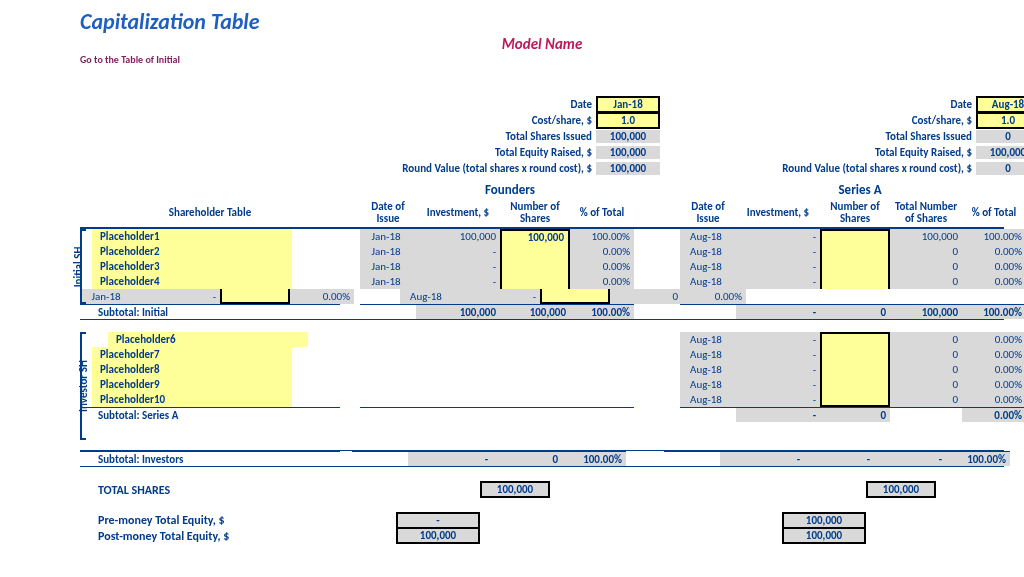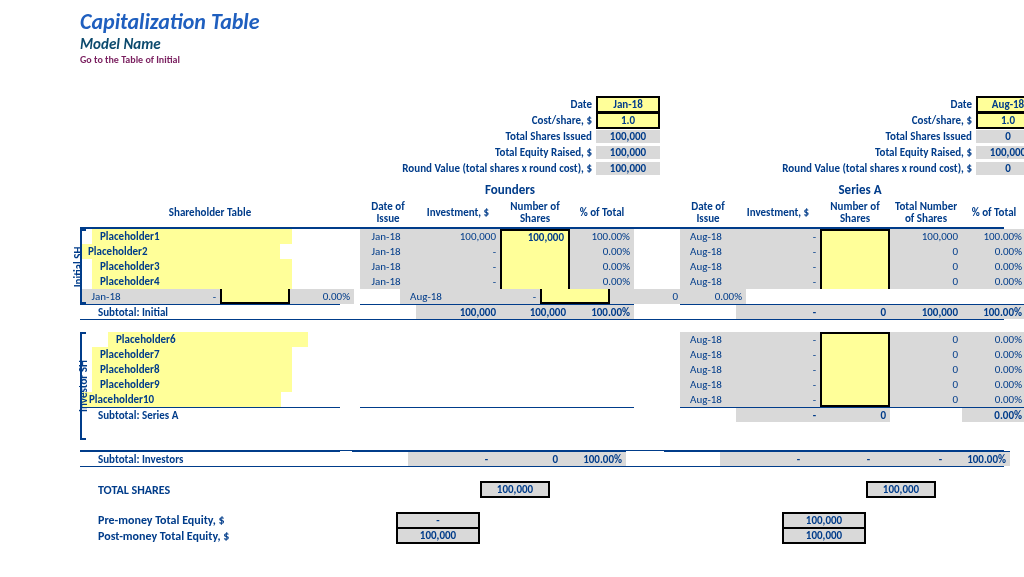--- a/index.html
+++ b/index.html
@@ -1,19 +1,19 @@
 <!DOCTYPE html>
 <html><head>
 <meta charset="utf-8">
 <style>
   * { box-sizing: border-box; margin: 0; padding: 0; }
   body { font-family: Calibri, Arial, sans-serif; font-size: 11px; background: #fff; color: #000; width: 1024px; }
   .container { padding: 8px 20px 20px 80px; }
   .title { color: #1F5FBF; font-size: 22px; font-weight: bold; font-style: italic; }
-  .subtitle { color: #0c4a6e; font-size: 15px; font-weight: bold; font-style: italic; }
+  .subtitle { color: #be185d; font-size: 15px; font-weight: bold; font-style: italic; text-align: center; }
   .toc-link { color: #7A1F5F; font-size: 10px; font-weight: bold; }
   .header-block { margin-bottom: 30px; }
   .sections { display: flex; gap: 20px; }
   .labels-col { width: 260px; flex-shrink: 0; }
   .round-col { width: 300px; flex-shrink: 0; }
   .round-col.wide { width: 360px; }
   .kv-row { display: flex; height: 16px; align-items: center; }
   .kv-label { flex: 1; text-align: right; color: #003C8A; font-weight: bold; padding-right: 4px; font-size: 11px; }
   .kv-val { width: 64px; text-align: center; font-size: 11px; }
   .yellow-cell { background: #FFFF99; border: 2px solid #000; color: #003C8A; font-weight: bold; }
@@ -137,21 +137,21 @@
     </div>
     <div class="round-col wide" style="display:flex;">
       <div class="cell w-date grey-bg center">Aug-18</div>
       <div class="cell w-inv grey-bg">-</div>
       <div class="cell w-num yellow-bg" style="border-left:2px solid #000;border-right:2px solid #000;border-top:2px solid #000;"></div>
       <div class="cell w-tot grey-bg">100,000</div>
       <div class="cell w-pct grey-bg">100.00%</div>
     </div>
   </div>
   <div class="sections data-row">
-    <div class="labels-col" style="display:flex; ">
+    <div class="labels-col" style="display:flex; padding-left:12px;">
       <div class="name-cell yellow-bg" style="width:200px;">Placeholder2</div>
     </div>
     <div class="round-col" style="display:flex;">
       <div class="cell w-date grey-bg center">Jan-18</div>
       <div class="cell w-inv grey-bg">-</div>
       <div class="cell w-num yellow-bg" style="border-left:2px solid #000;border-right:2px solid #000;"></div>
       <div class="cell w-pct grey-bg">0.00%</div>
     </div>
     <div class="round-col wide" style="display:flex;">
       <div class="cell w-date grey-bg center">Aug-18</div>
@@ -304,21 +304,21 @@
     </div>
     <div class="round-col wide" style="display:flex;">
       <div class="cell w-date grey-bg center">Aug-18</div>
       <div class="cell w-inv grey-bg">-</div>
       <div class="cell w-num yellow-bg" style="border-left:2px solid #000;border-right:2px solid #000;"></div>
       <div class="cell w-tot grey-bg">0</div>
       <div class="cell w-pct grey-bg">0.00%</div>
     </div>
   </div>
   <div class="sections data-row">
-    <div class="labels-col" style="display:flex; padding-left:1px;">
+    <div class="labels-col" style="display:flex; padding-left:12px;">
       <div class="name-cell yellow-bg" style="width:200px;">Placeholder10</div>
     </div>
     <div class="round-col" style="display:flex;">
       <div class="cell w-date"></div>
             <div class="cell w-inv"></div>
             <div class="cell w-num"></div>
             <div class="cell w-pct"></div>
     </div>
     <div class="round-col wide" style="display:flex;">
       <div class="cell w-date grey-bg center">Aug-18</div>

